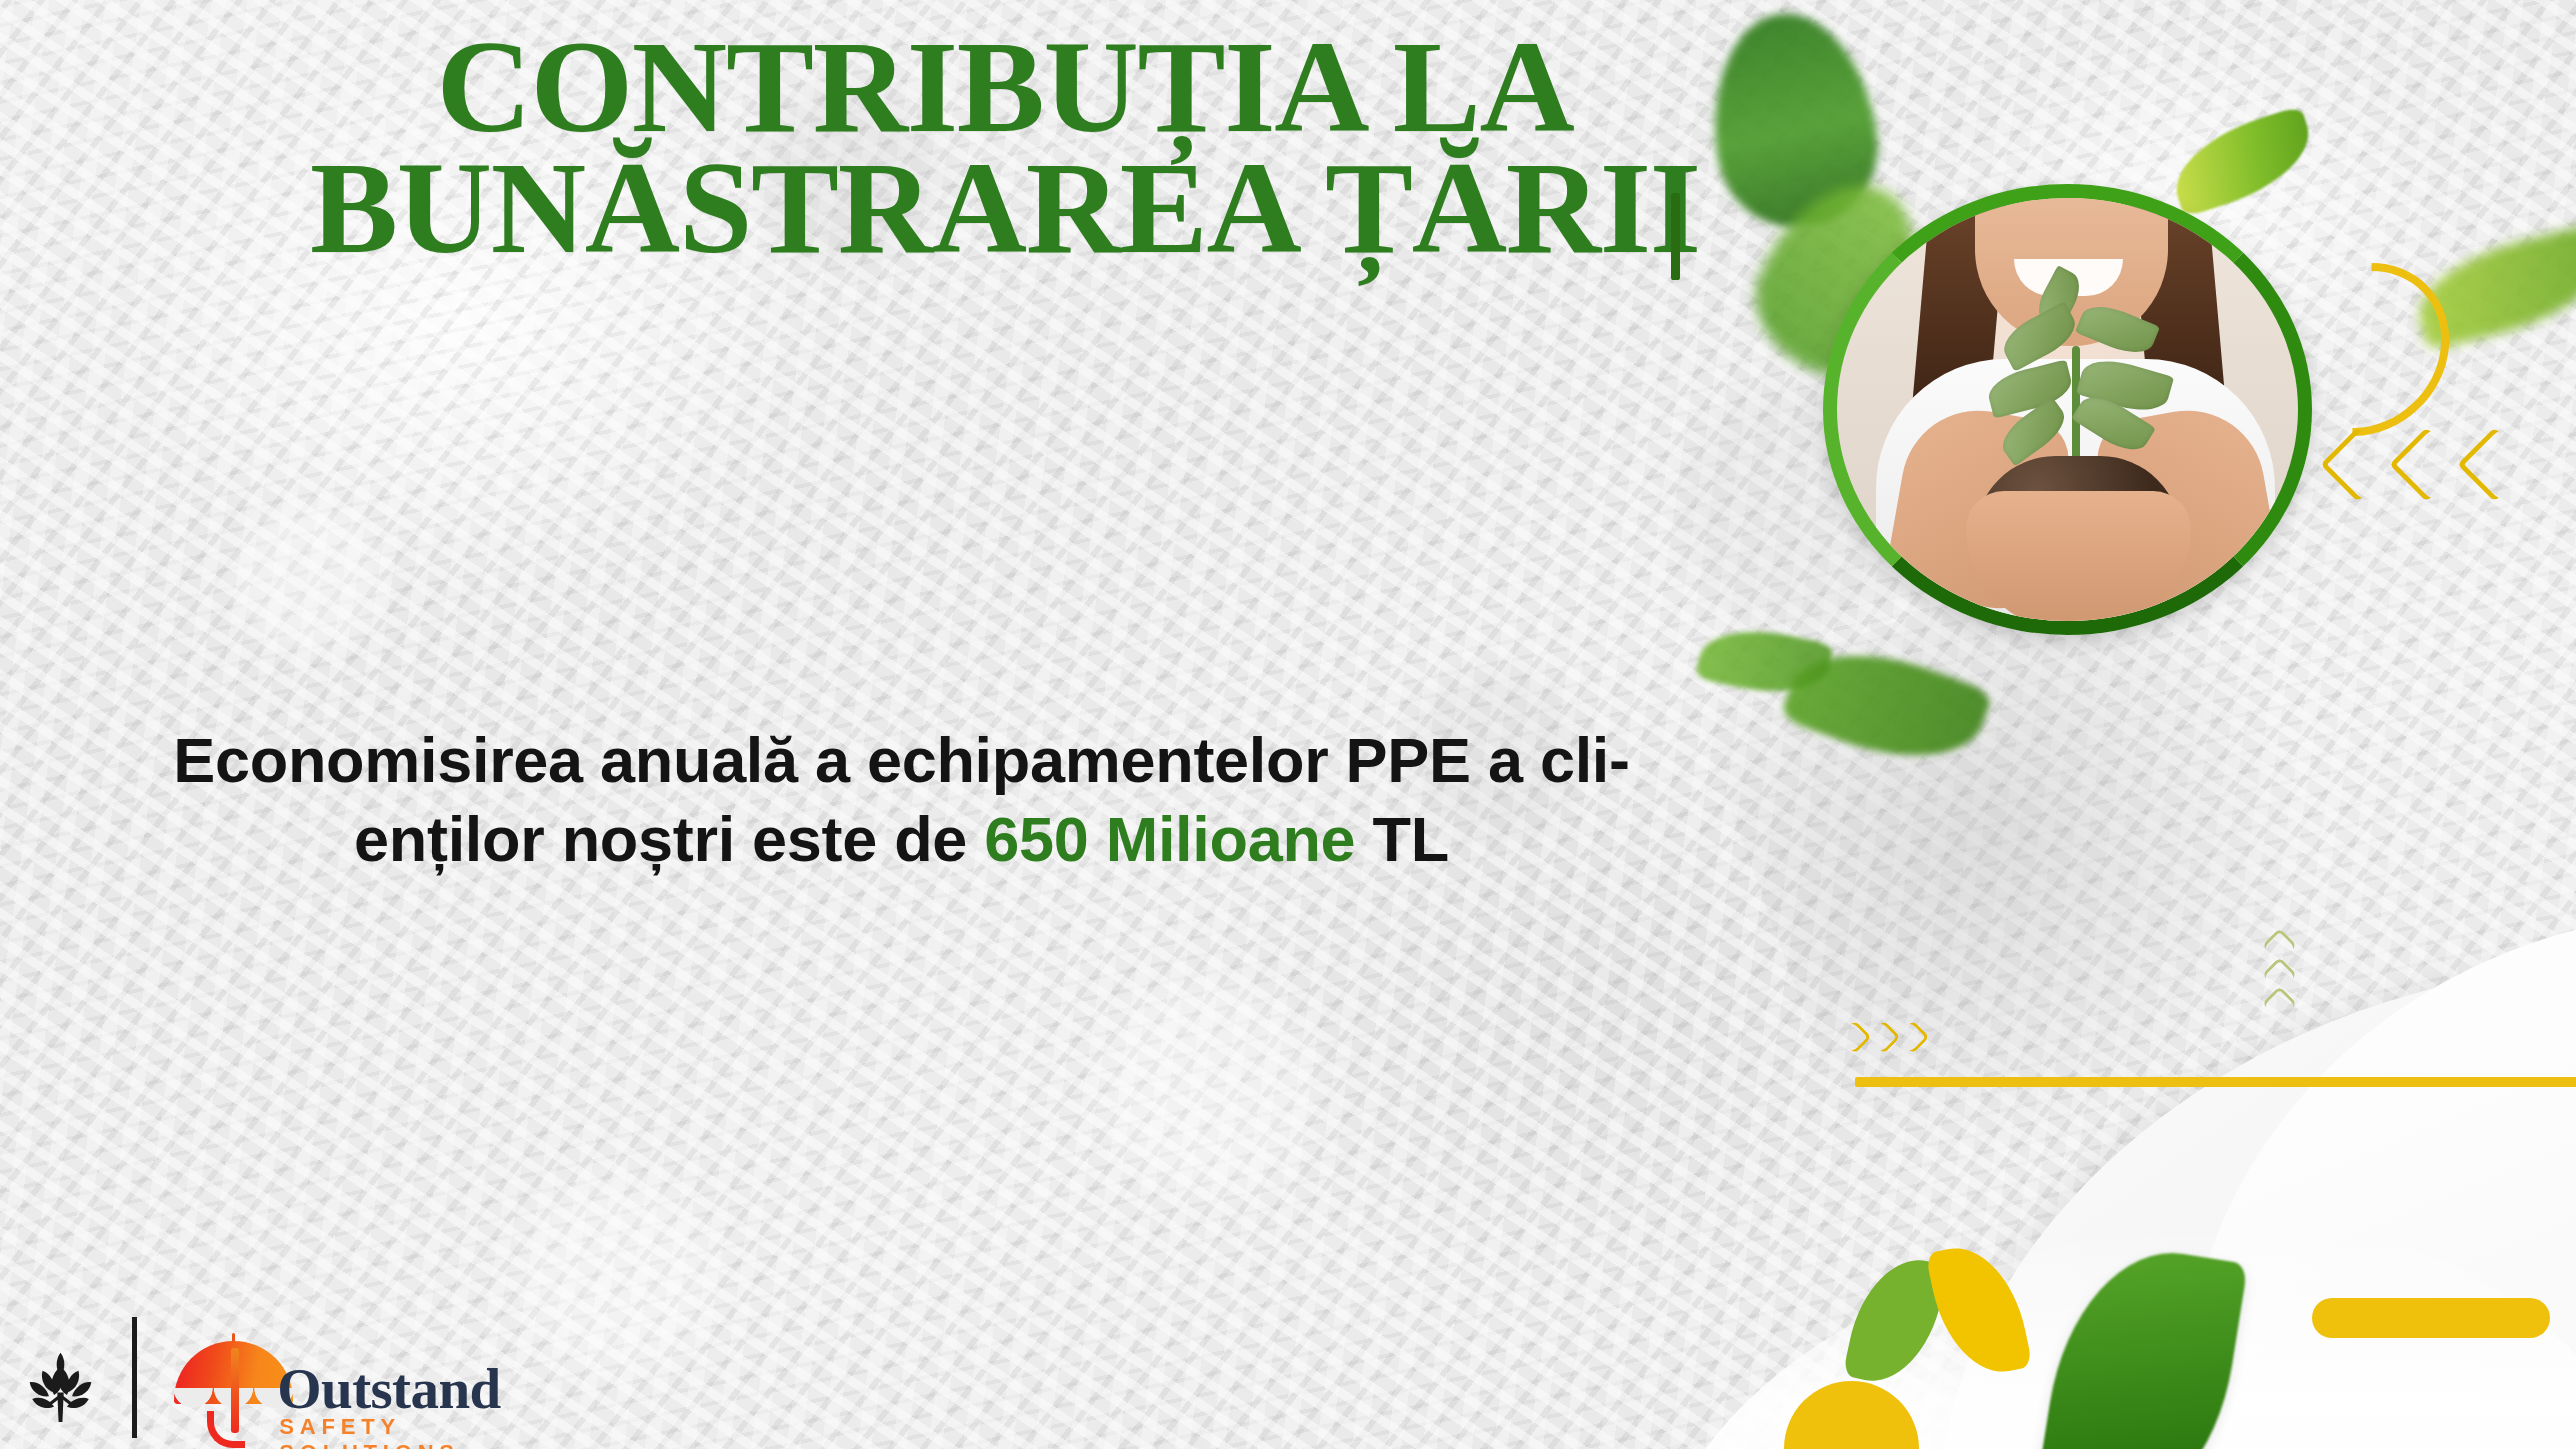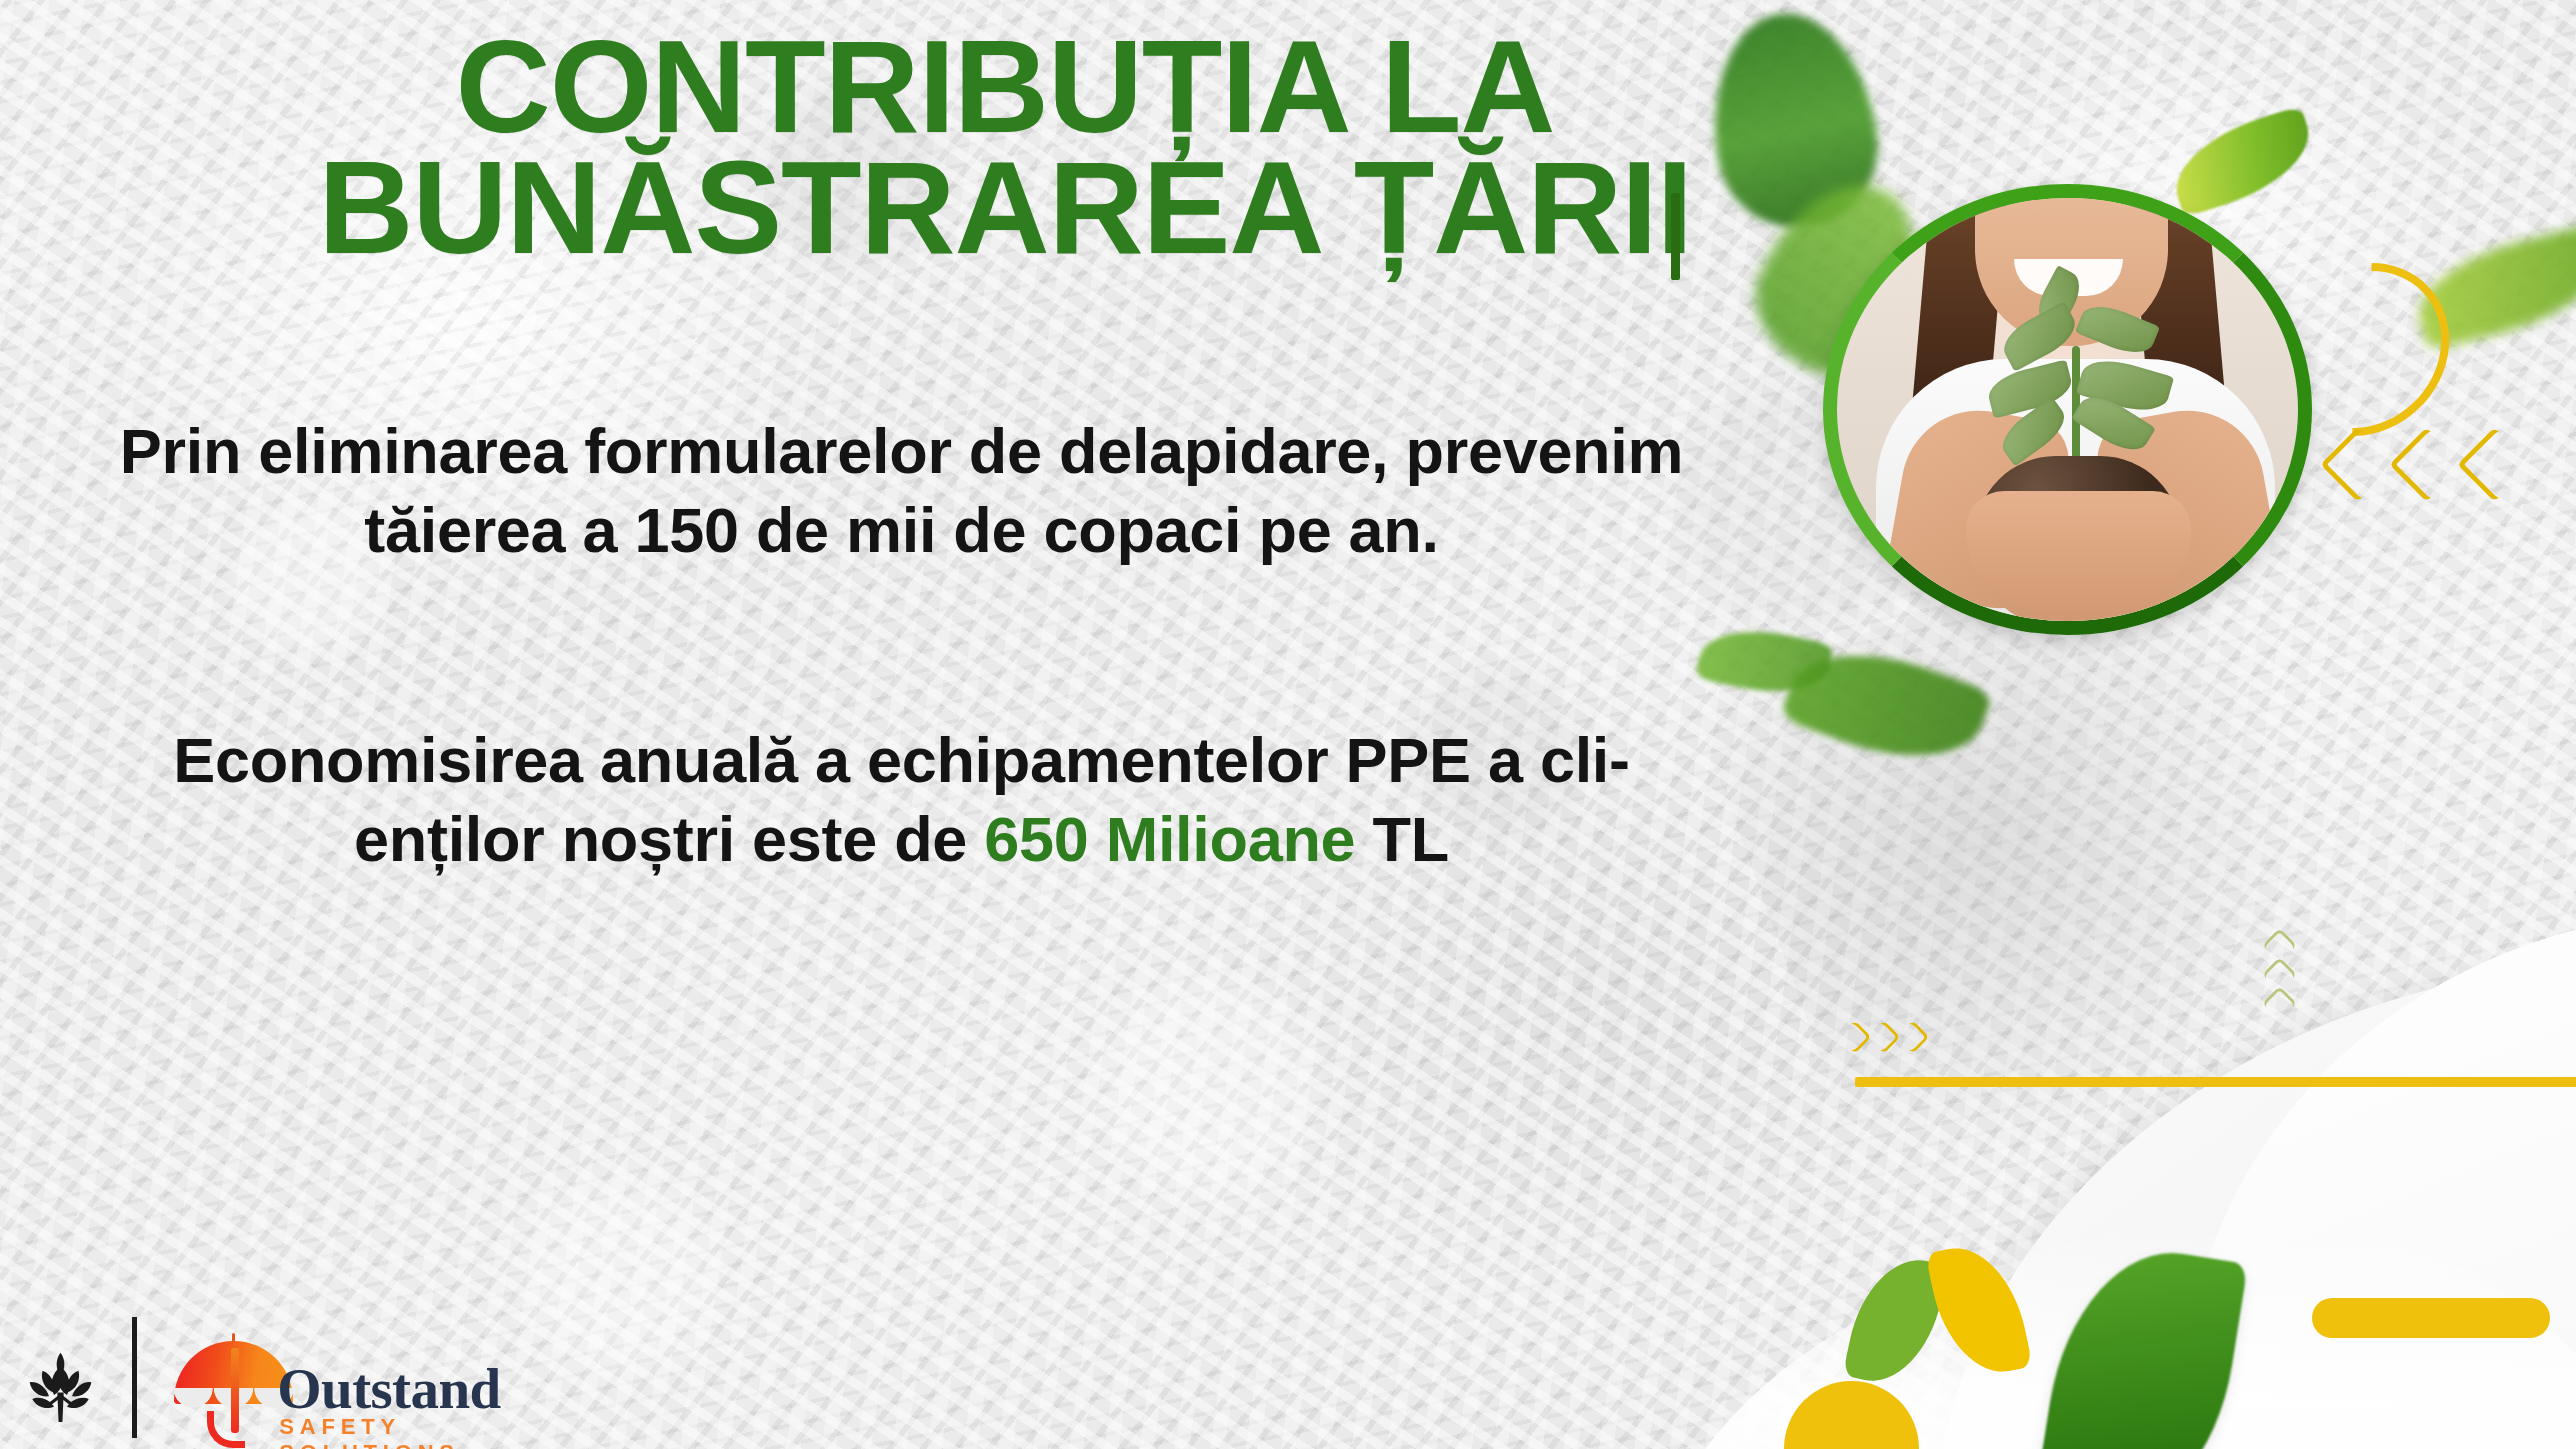--- a/index.html
+++ b/index.html
@@ -59,21 +59,21 @@
     background:linear-gradient(180deg,rgba(255,255,255,0),rgba(255,255,255,.92) 45%,#fcfcfc);
     border-radius:60% 40% 0 0 / 100% 100% 0 0;
   }
 
   
   .title{
     position:absolute;left:245px;top:26px;width:1520px;
     text-align:center;line-height:.92;
     font-size:132px;font-weight:800;letter-spacing:-1.3px;
     color:#2E7D1E;
-    font-family:Liberation Sans, sans-serif;
+    font-family:Liberation Serif, serif;
     text-shadow:0 1.3px 0 rgba(0,0,0,.06);
   }
   .title .l2{display:block;}
 
   
   .para{
     position:absolute;text-align:center;
     color:#141414;font-weight:700;
     font-size:63px;line-height:1.26;letter-spacing:-0.3px;
   }
@@ -217,23 +217,20 @@
 
   <div class="swoosh-a"></div>
   <div class="swoosh-b"></div>
   <div class="swoosh-c"></div>
 
   <div class="title">
     <span>CONTRIBUȚIA LA</span>
     <span class="l2">BUNĂSTRAREA ȚĂRII</span>
   </div>
 
-  <div class="para p1">
-    <span>Prin eliminarea formularelor de delapidare, prevenim tăierea a 150 de mii de copaci pe an.</span>
-  </div>
 
   <div class="para p2">
     <span>Economisirea anuală a echipamentelor PPE a cli-enților noștri este de </span><span class="hl">650 Milioane</span><span> TL</span>
   </div>
 
 
   <div class="dleaf dleaf-topL"></div>
   <div class="dleaf dleaf-topR"></div>
   <div class="dleaf dleaf-midR"></div>
   <div class="dleaf dleaf-left"></div>

